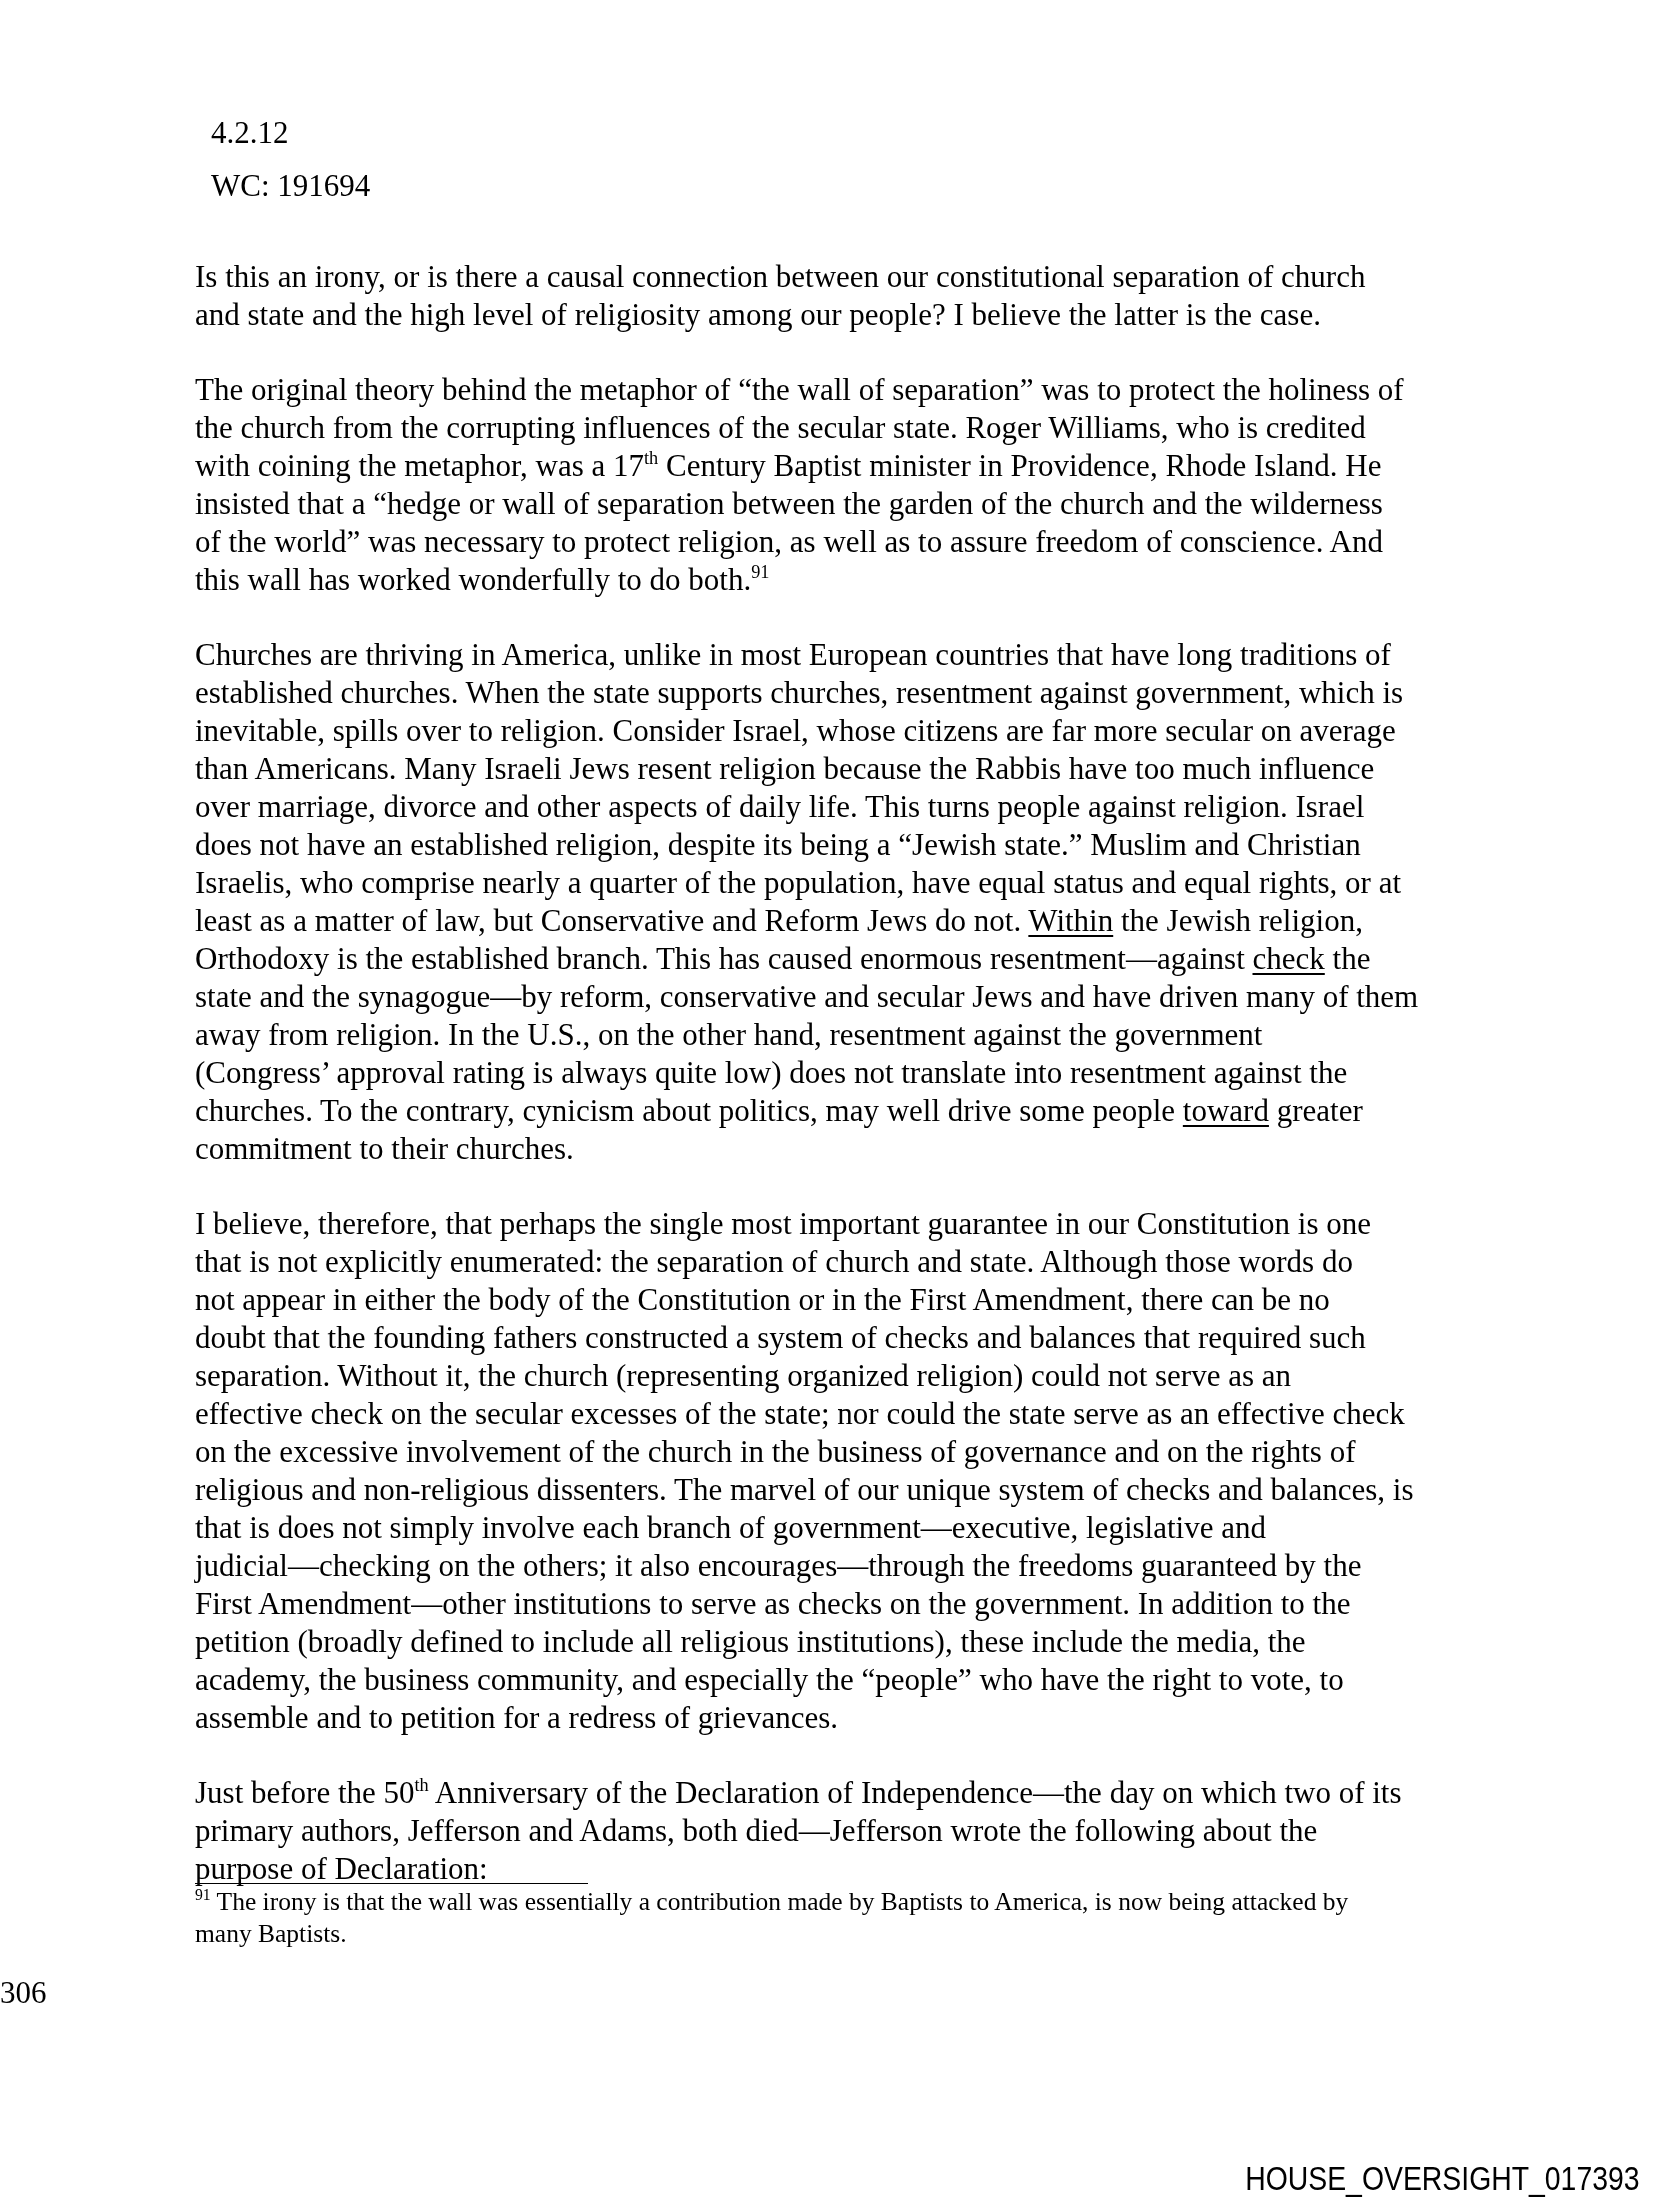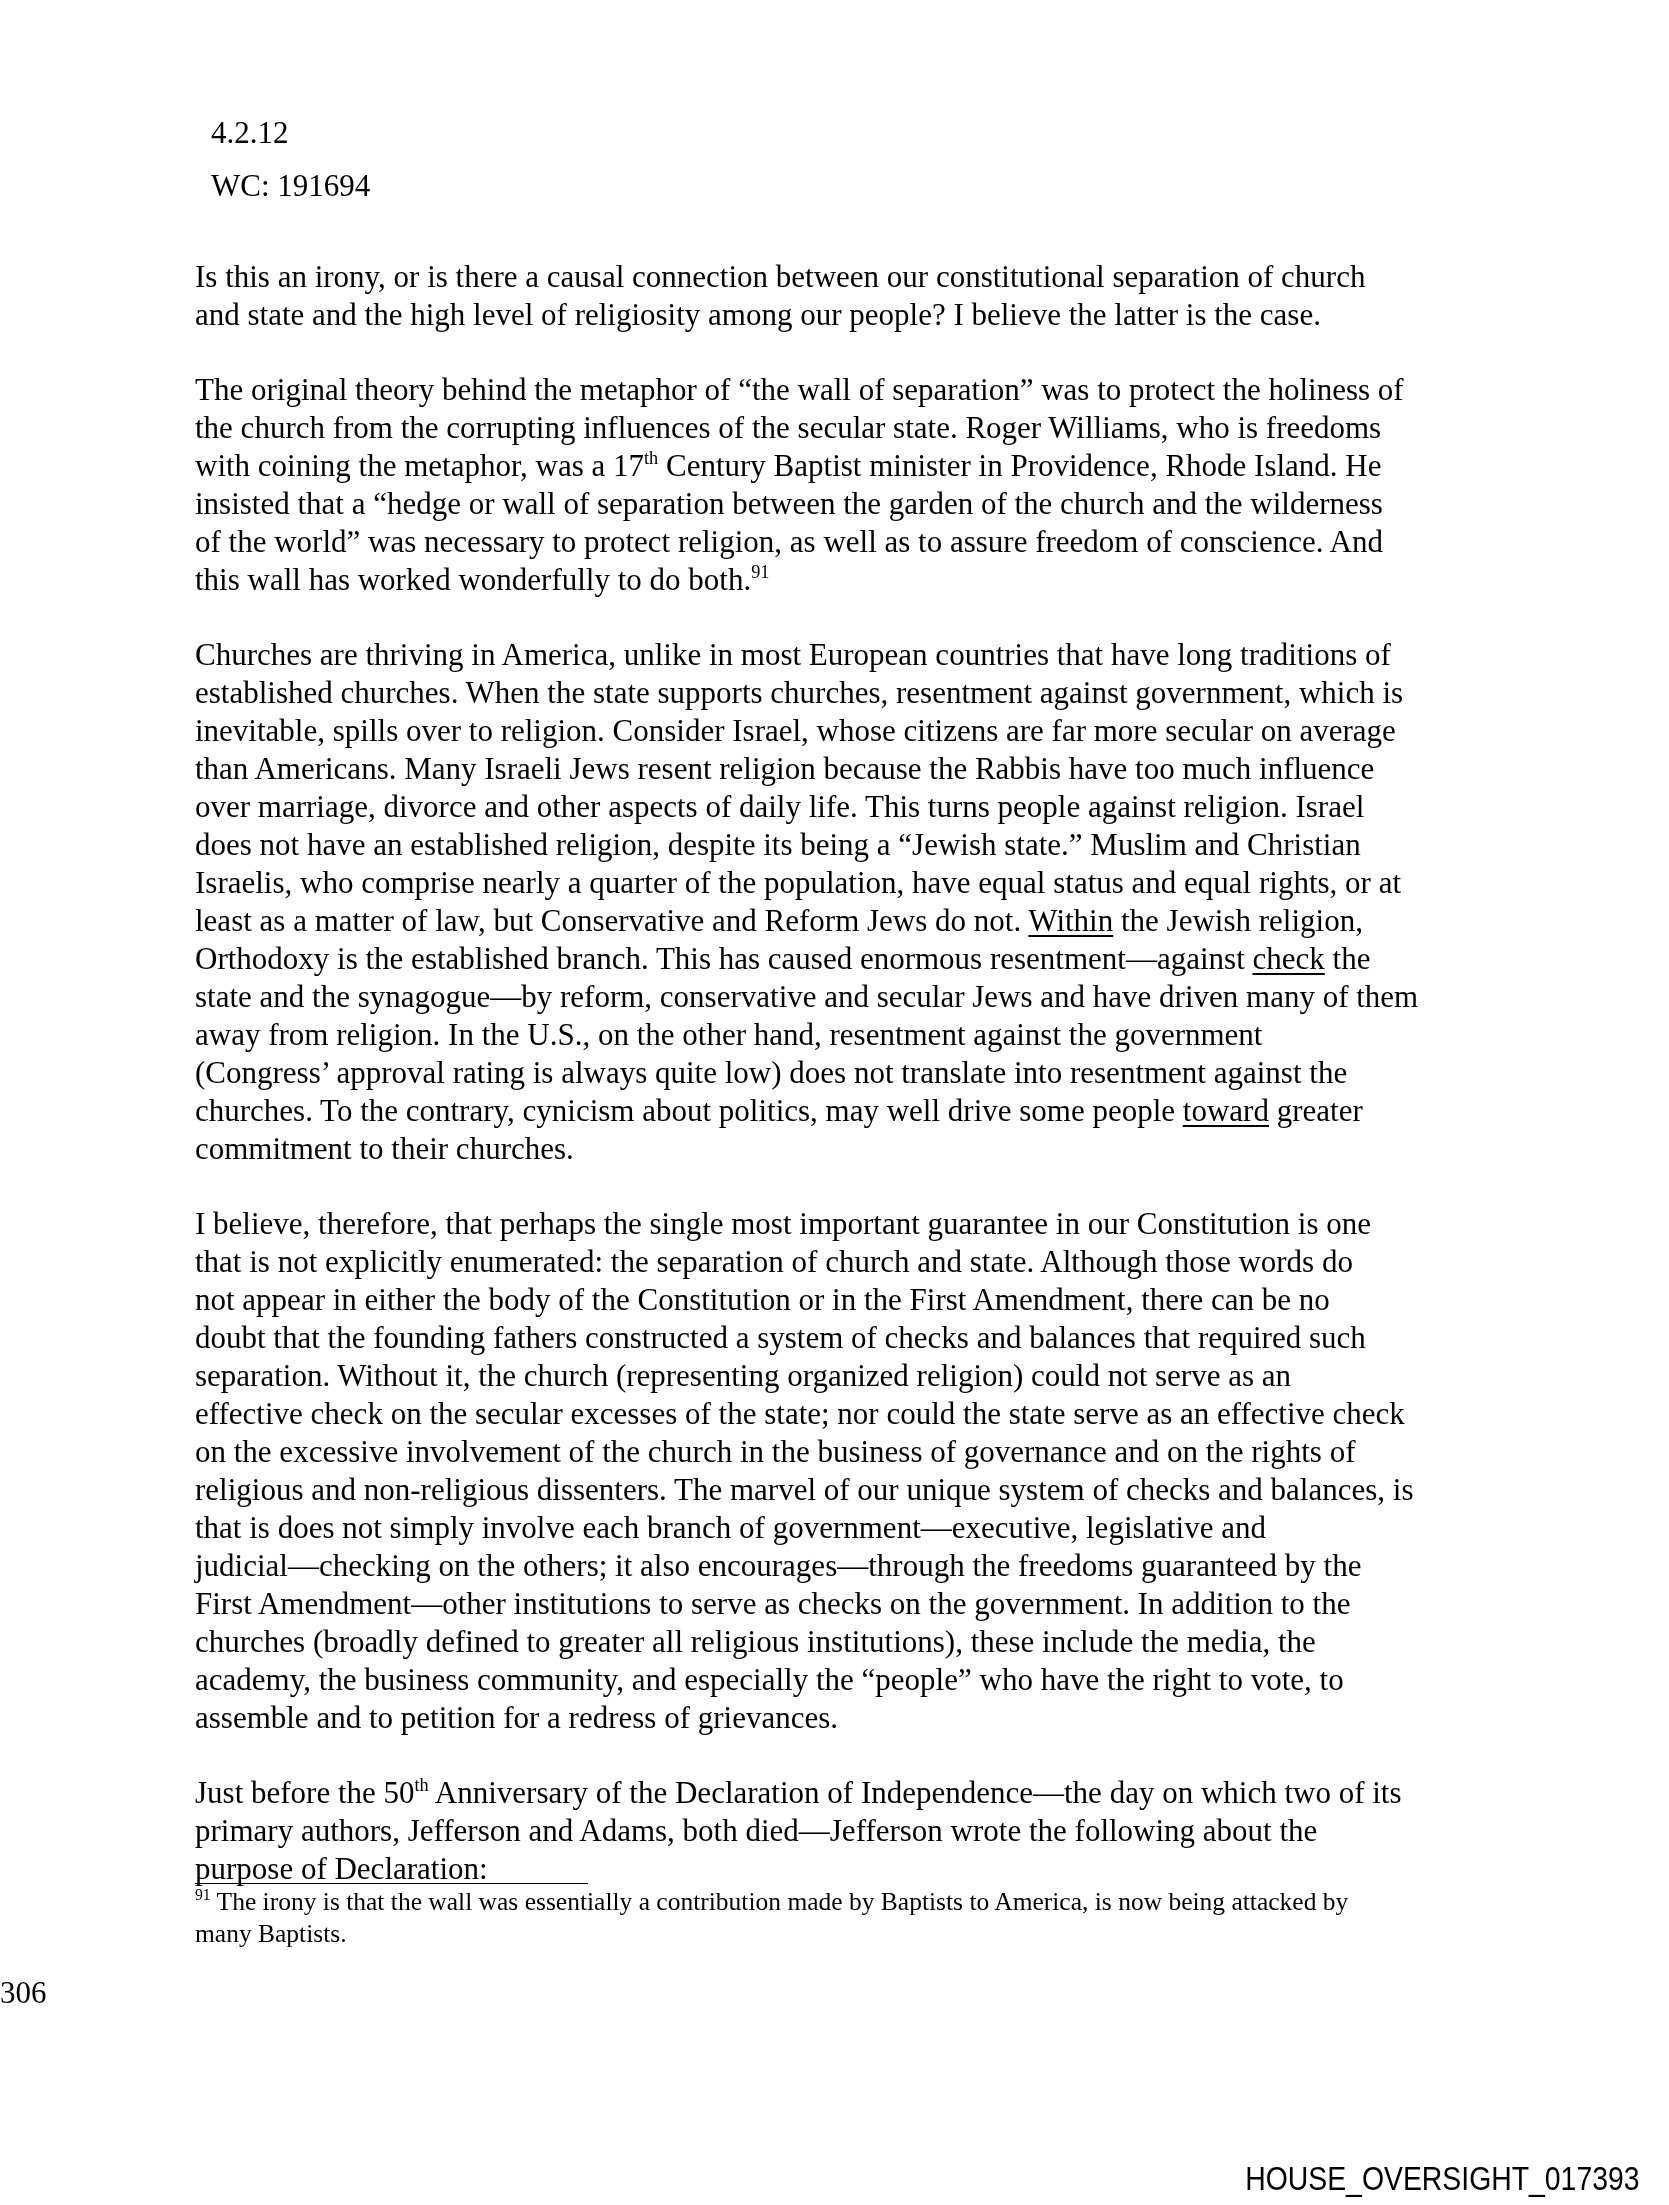--- a/index.html
+++ b/index.html
@@ -92,21 +92,21 @@
   <p class="header-line">WC:  191694</p>
   <div class="gap-header"></div>
   <div id="paragraphs">
       <p class="para">
         <span class="line">Is this an irony, or is there a causal connection between our constitutional separation of church</span>
         <span class="line">and state and the high level of religiosity among our people?  I believe the latter is the case.</span>
       </p>
       <div class="gap"></div>
       <p class="para">
         <span class="line">The original theory behind the metaphor of “the wall of separation” was to protect the holiness of</span>
-        <span class="line">the church from the corrupting influences of the secular state.  Roger Williams, who is freedoms</span>
+        <span class="line">the church from the corrupting influences of the secular state.  Roger Williams, who is credited</span>
         <span class="line"><span>with coining the metaphor, was a 17</span><sup>th</sup><span> Century Baptist minister in Providence, Rhode Island.  He</span></span>
         <span class="line">insisted that a “hedge or wall of separation between the garden of the church and the wilderness</span>
         <span class="line">of the world” was necessary to protect religion, as well as to assure freedom of conscience.  And</span>
         <span class="line"><span>this wall has worked wonderfully to do both.</span><sup>91</sup><span></span></span>
       </p>
       <div class="gap"></div>
       <p class="para">
         <span class="line">Churches are thriving in America, unlike in most European countries that have long traditions of</span>
         <span class="line">established churches.  When the state supports churches, resentment against government, which is</span>
         <span class="line">inevitable, spills over to religion.  Consider Israel, whose citizens are far more secular on average</span>
@@ -128,21 +128,21 @@
         <span class="line">that is not explicitly enumerated:  the separation of church and state.  Although those words do</span>
         <span class="line">not appear in either the body of the Constitution or in the First Amendment, there can be no</span>
         <span class="line">doubt that the founding fathers constructed a system of checks and balances that required such</span>
         <span class="line">separation.  Without it, the church (representing organized religion) could not serve as an</span>
         <span class="line">effective check on the secular excesses of the state; nor could the state serve as an effective check</span>
         <span class="line">on the excessive involvement of the church in the business of governance and on the rights of</span>
         <span class="line">religious and non-religious dissenters.  The marvel of our unique system of checks and balances, is</span>
         <span class="line">that is does not simply involve each branch of government—executive, legislative and</span>
         <span class="line">judicial—checking on the others; it also encourages—through the freedoms guaranteed by the</span>
         <span class="line">First Amendment—other institutions to serve as checks on the government.  In addition to the</span>
-        <span class="line">churches (broadly defined to greater all religious institutions), these include the media, the</span>
+        <span class="line">petition (broadly defined to include all religious institutions), these include the media, the</span>
         <span class="line">academy, the business community, and especially the “people” who have the right to vote, to</span>
         <span class="line">assemble and to petition for a redress of grievances.</span>
       </p>
       <div class="gap"></div>
       <p class="para">
         <span class="line"><span>Just before the 50</span><sup>th</sup><span> Anniversary of the Declaration of Independence—the day on which two of its</span></span>
         <span class="line">primary authors, Jefferson and Adams, both died—Jefferson wrote the following about the</span>
         <span class="line">purpose of Declaration:</span>
       </p>
     </div>

